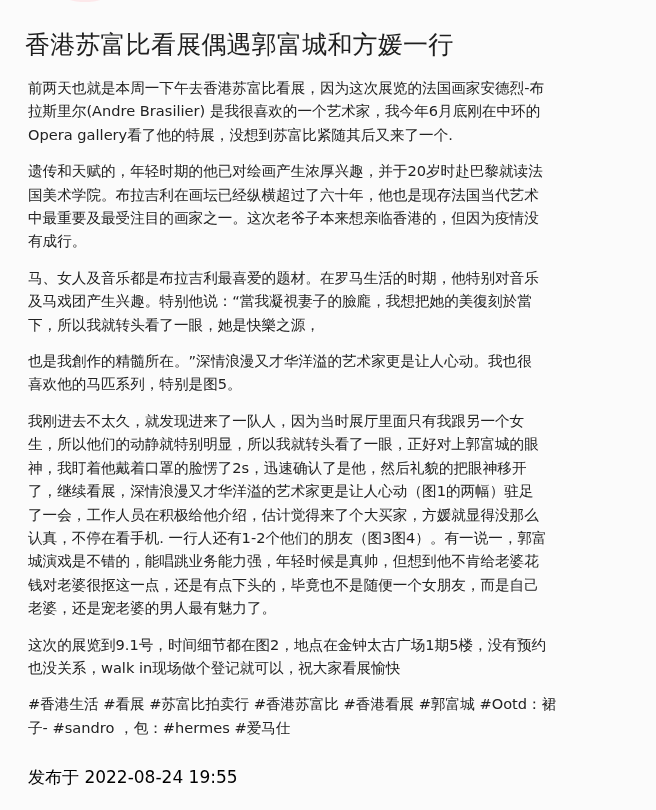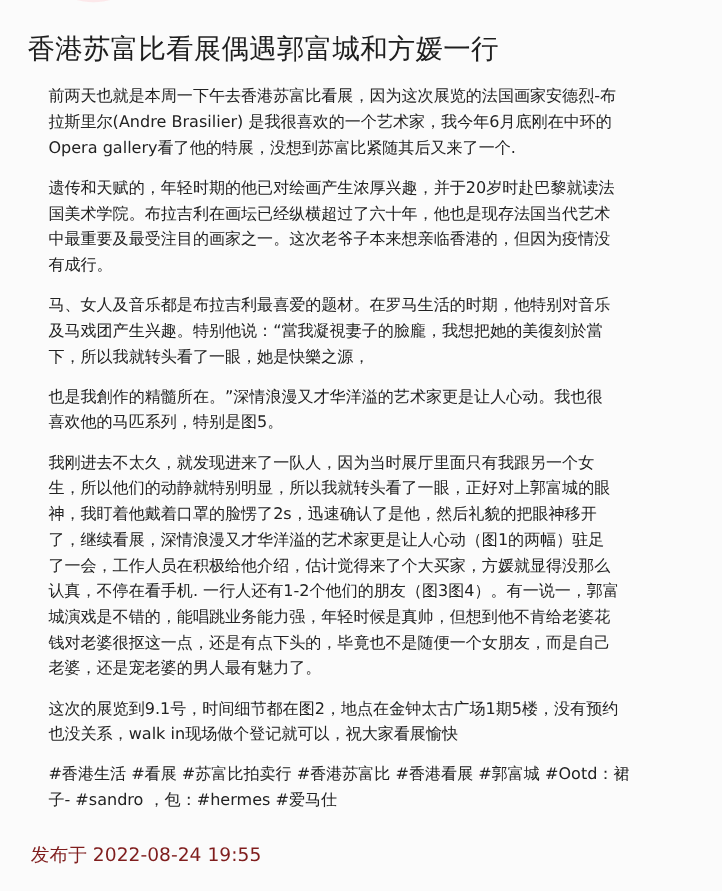--- a/index.html
+++ b/index.html
@@ -31,40 +31,40 @@
       top: 28px;
       margin: 0;
       font-size: 25px;
       font-weight: normal;
       color: #1e1e1e;
       letter-spacing: 0.2px;
       white-space: nowrap;
     }
     .article {
       position: absolute;
-      left: 44px;
+      left: 28px;
       top: 76px;
       width: 600px;
     }
     .para {
       margin: 0 0 13px 0;
       font-size: 14.6px;
       line-height: 23.4px;
       color: #222222;
     }
     .para .line {
       display: block;
       white-space: nowrap;
     }
     .timestamp {
       position: absolute;
       left: 28px;
       top: 766px;
       font-size: 17px;
-      color: #7f1d1d;
+      color: #000000;
       white-space: nowrap;
     }
   </style>
 </head>
 <body>
 
 <div class="top-blob"></div>
 
 <h1 class="title">香港苏富比看展偶遇郭富城和方媛一行</h1>
 

